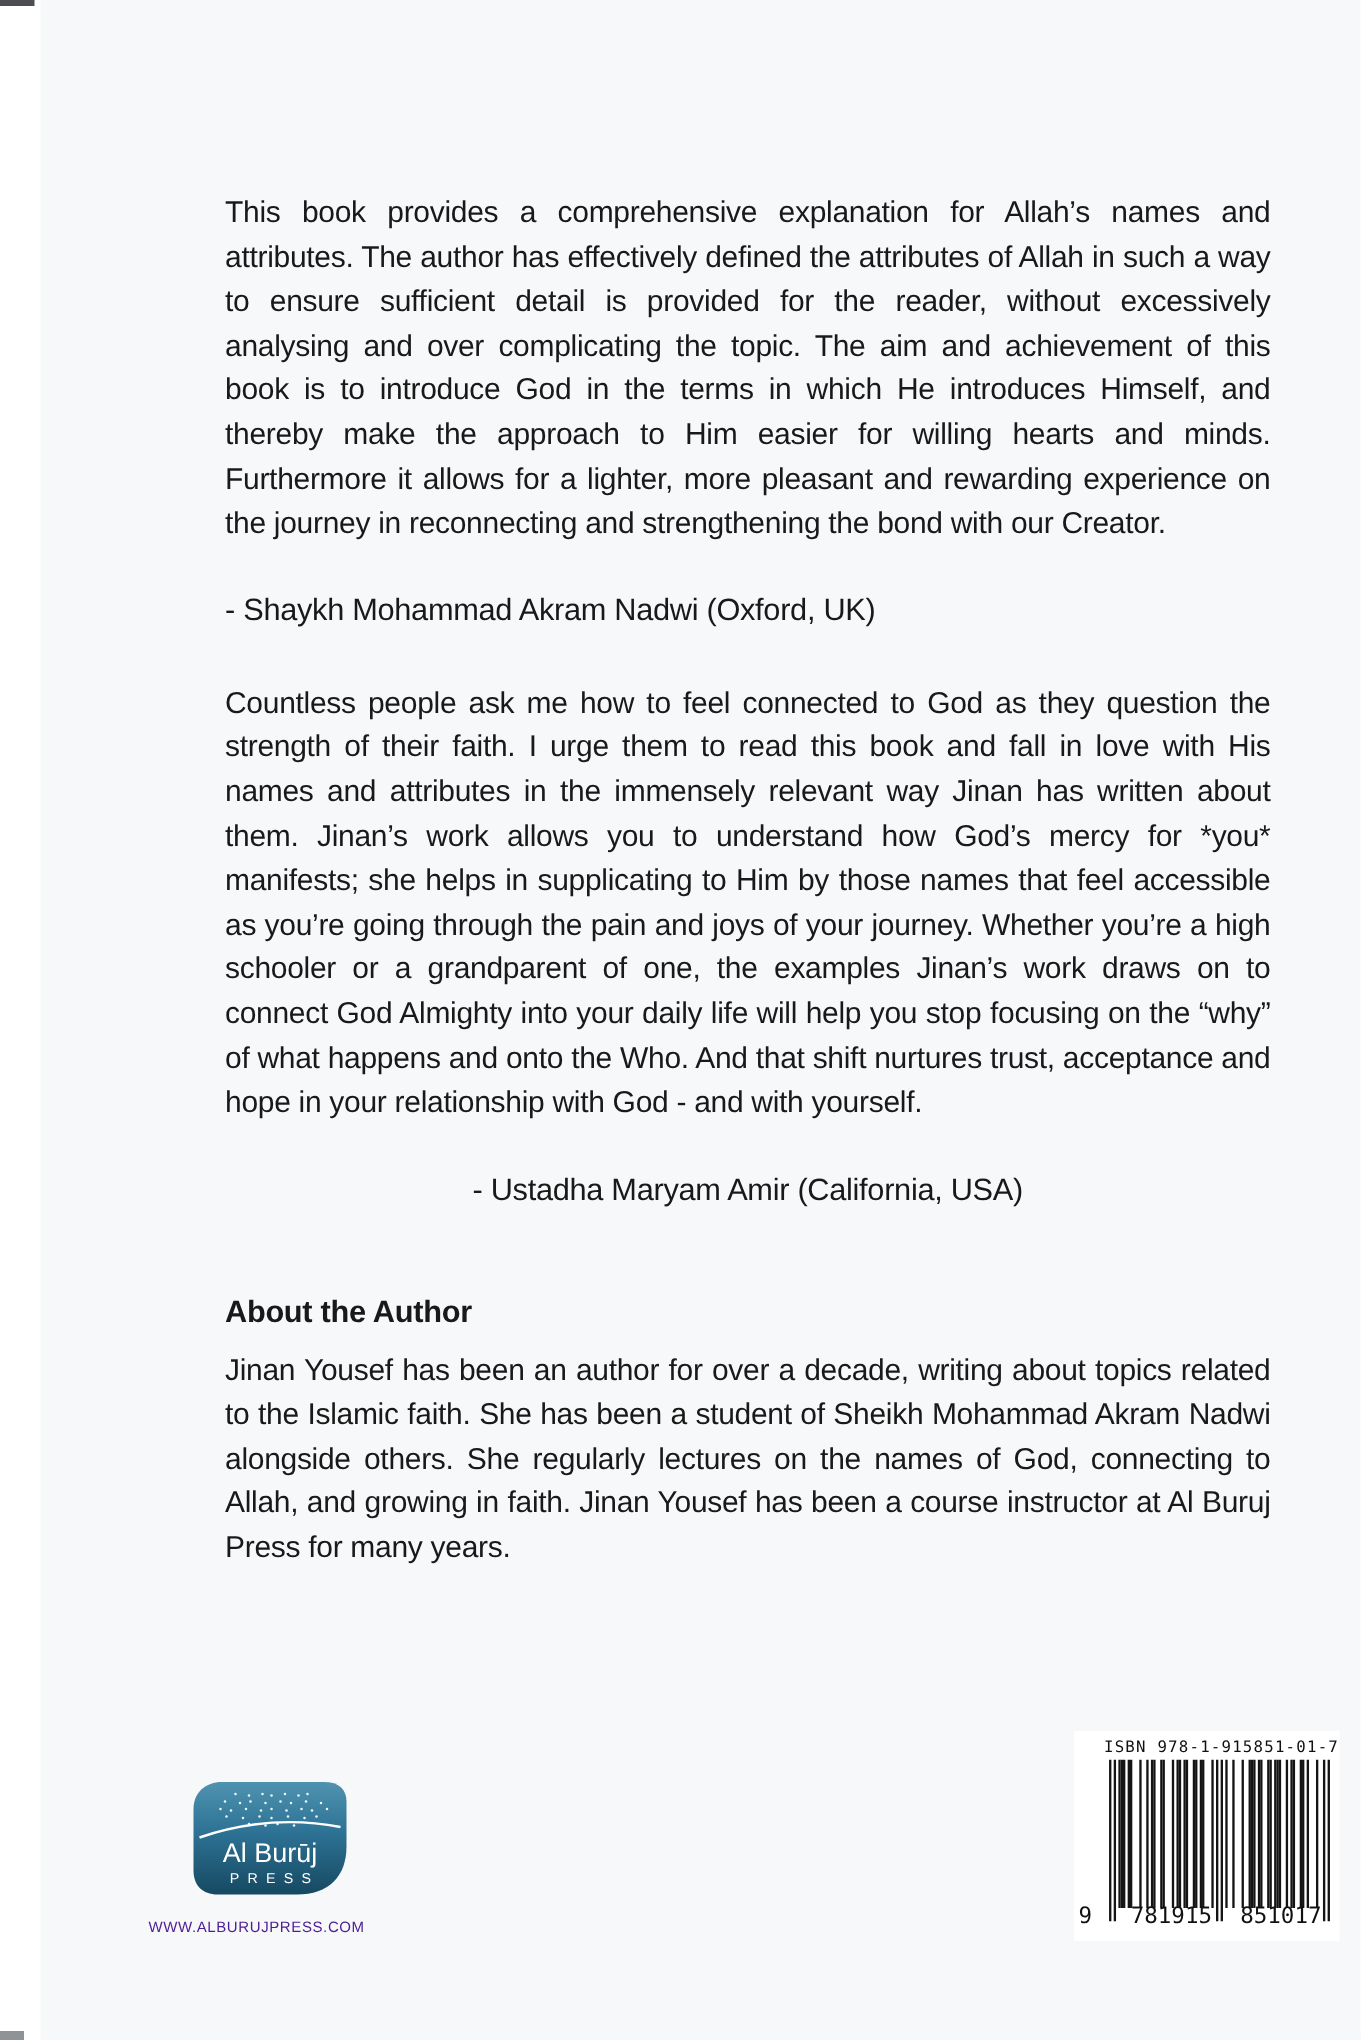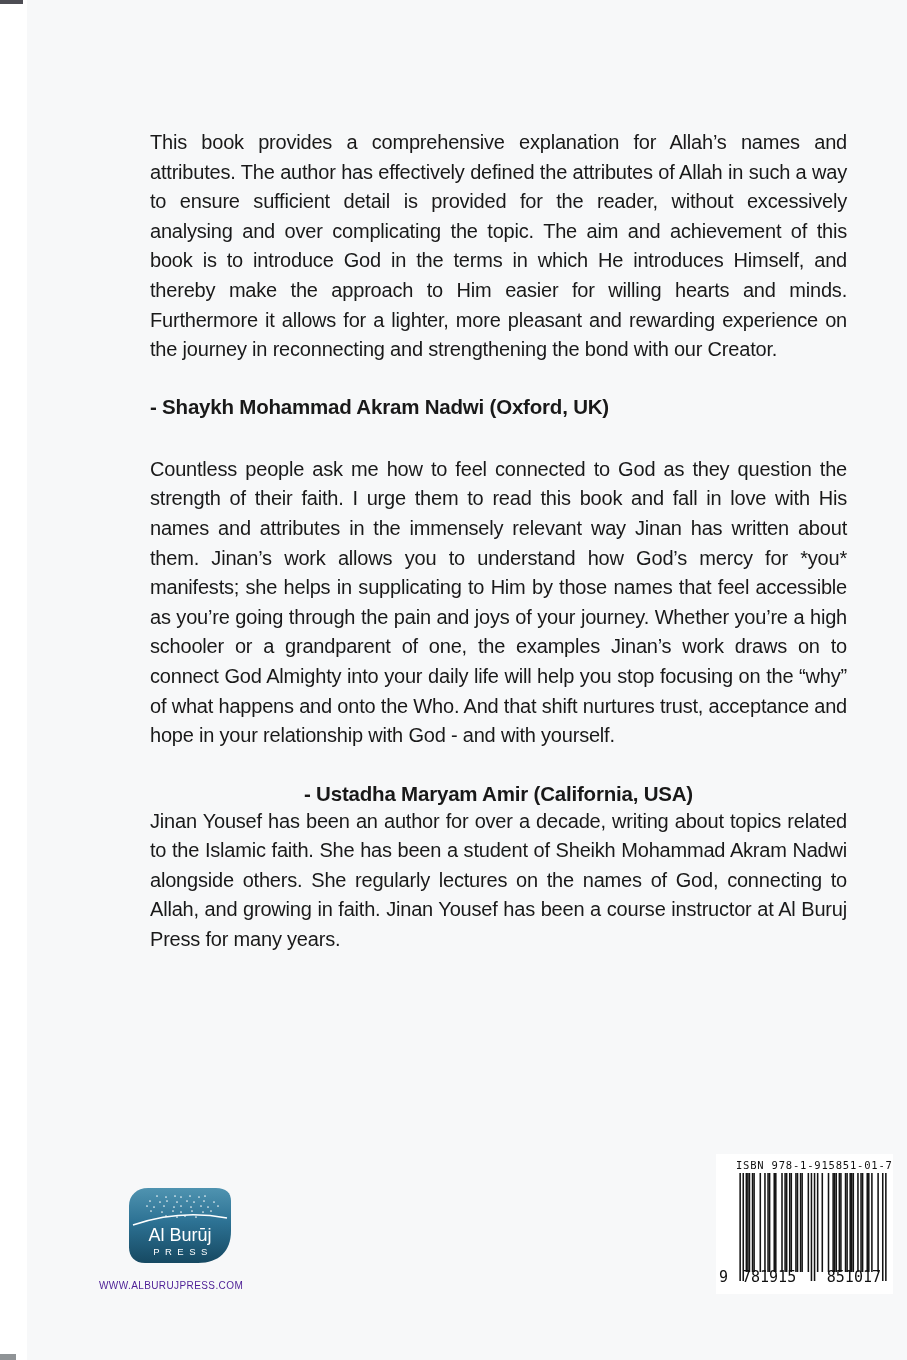--- a/index.html
+++ b/index.html
@@ -7,55 +7,56 @@
     position:relative; width:907px; height:1360px;
     background:#f7f8f9; overflow:hidden;
     font-family:"Liberation Sans", sans-serif;
   }
   .left-strip { position:absolute; left:0; top:0; width:27px; height:1360px; background:#ffffff; }
   .mark-tl { position:absolute; left:0; top:0; width:23px; height:4px; background:#4d4d54; }
   .mark-bl { position:absolute; left:0; top:1354px; width:16px; height:6px; background:#8f9396; }
 
   .text-column { position:absolute; left:150px; top:128px; width:697px; color:#191919; }
   .quote { font-size:20px; line-height:29.6px; text-align:justify; margin:0; letter-spacing:-0.2px; }
-  .attribution { font-size:20.5px; font-weight:bold; margin:30px 0 0 0; letter-spacing:-0.2px; }
+  .attribution { font-size:20.5px; font-weight:normal; margin:30px 0 0 0; letter-spacing:-0.2px; }
   .quote-2 { margin-top:36px; }
   .attribution-2 { margin-top:31px;text-align:center; }
   .about-heading { font-size:20.5px; font-weight:bold; margin:57px 0 0 0; letter-spacing:-0.2px; }
-  .about-body { margin-top:1px; }
+  .about-body { margin-top:13px; }
 
   .publisher-logo { position:absolute; left:128px; top:1187px; width:104px; height:77px; }
   .website { position:absolute; left:99px; top:1280px; font-size:10px; letter-spacing:0.4px;
              color:#4c1d95; font-weight:400; }
 
   .barcode-box { position:absolute; left:716px; top:1154px; width:177px; height:140px; background:#ffffff; }
   .isbn-label { position:absolute; left:20px; right:4px; top:5px; text-align:right;
                 font-family:"DejaVu Sans Mono", monospace; font-size:10.5px; letter-spacing:0.8px;
                 color:#111; white-space:nowrap; }
   .bars { position:absolute; left:23px; top:19px; }
   .ean-digit { position:absolute; top:116px; font-family:"DejaVu Sans Mono", monospace;
                font-size:15px; line-height:1; color:#111; }
   .ean-d0 { left:3px; width:18px; text-align:left; }
-  .ean-d1 { left:26px; width:66px; text-align:left; }
+  .ean-d1 { left:26px; width:66px; text-align:right; }
   .ean-d2 { left:99px; width:66px; text-align:right; }
 </style>
 </head>
 <body>
 
 <div class="cover">
 
   <div class="left-strip"></div>
   <div class="mark-tl"></div>
   <div class="mark-bl"></div>
 
   <main class="text-column">
     <p class="quote">This book provides a comprehensive explanation for Allah’s names and attributes. The author has effectively defined the attributes of Allah in such a way to ensure sufficient detail is provided for the reader, without excessively analysing and over complicating the topic. The aim and achievement of this book is to introduce God in the terms in which He introduces Himself, and thereby make the approach to Him easier for willing hearts and minds. Furthermore it allows for a lighter, more pleasant and rewarding experience on the journey in reconnecting and strengthening the bond with our Creator.</p>
     <p class="attribution">- Shaykh Mohammad Akram Nadwi (Oxford, UK)</p>
     <p class="quote quote-2">Countless people ask me how to feel connected to God as they question the strength of their faith. I urge them to read this book and fall in love with His names and attributes in the immensely relevant way Jinan has written about them. Jinan’s work allows you to understand how God’s mercy for *you* manifests; she helps in supplicating to Him by those names that feel accessible as you’re going through the pain and joys of your journey. Whether you’re a high schooler or a grandparent of one, the examples Jinan’s work draws on to connect God Almighty into your daily life will help you stop focusing on the “why” of what happens and onto the Who. And that shift nurtures trust, acceptance and hope in your relationship with God - and with yourself.</p>
     <p class="attribution attribution-2">- Ustadha Maryam Amir (California, USA)</p>
+    <h3 class="about-heading">About the Author</h3>
     <p class="quote about-body">Jinan Yousef has been an author for over a decade, writing about topics related to the Islamic faith. She has been a student of Sheikh Mohammad Akram Nadwi alongside others. She regularly lectures on the names of God, connecting to Allah, and growing in faith. Jinan Yousef has been a course instructor at Al Buruj Press for many years.</p>
   </main>
 
   <svg class="publisher-logo" viewBox="0 0 104 77" xmlns="http://www.w3.org/2000/svg">
     <defs>
       <linearGradient id="logoGrad" x1="0" y1="0" x2="0" y2="1">
         <stop offset="0%" stop-color="#4f93b0"></stop>
         <stop offset="45%" stop-color="#2d7294"></stop>
         <stop offset="100%" stop-color="#164962"></stop>
       </linearGradient>

